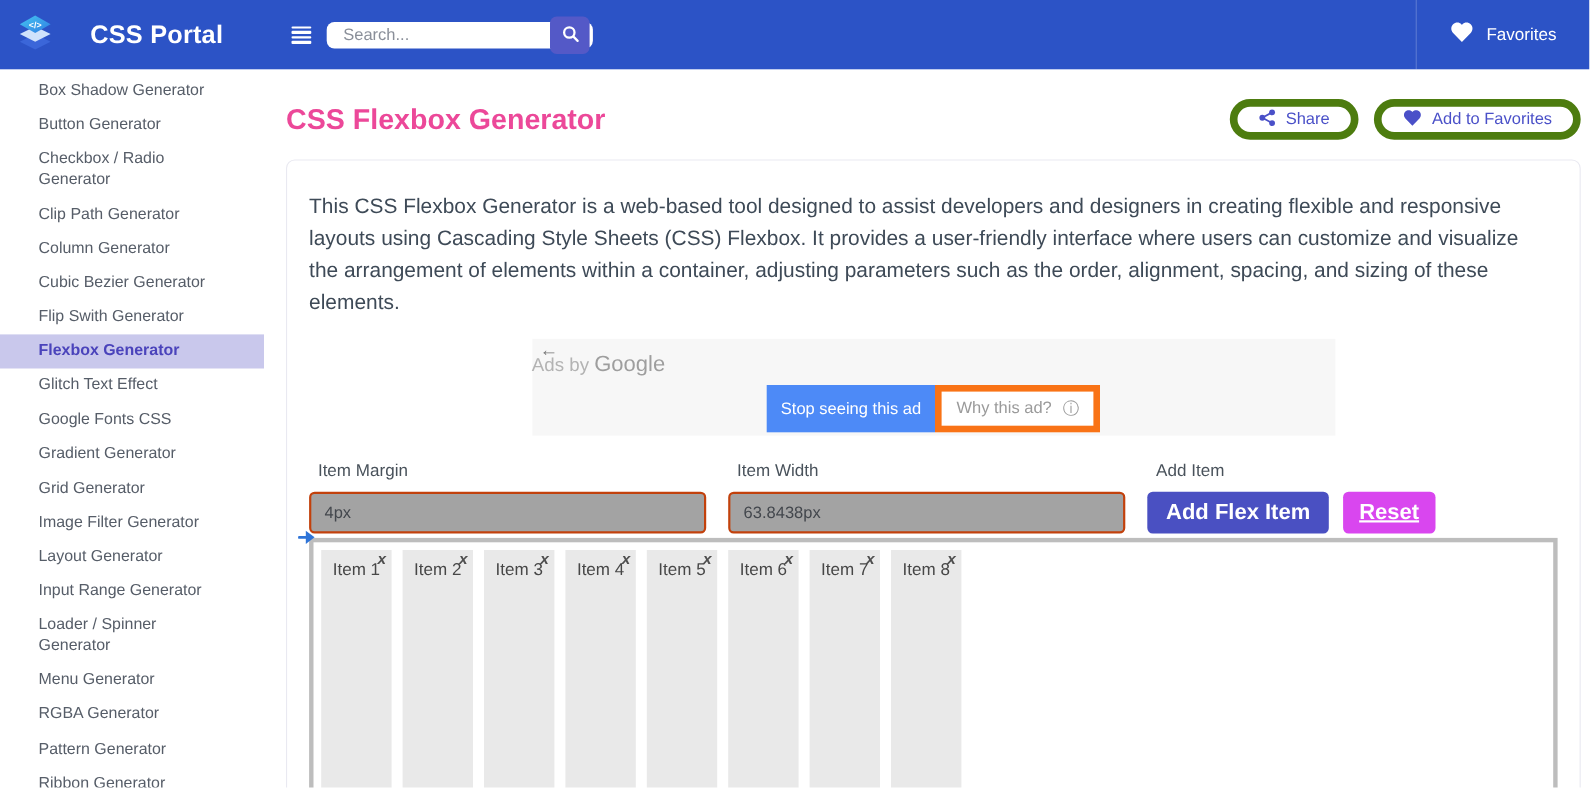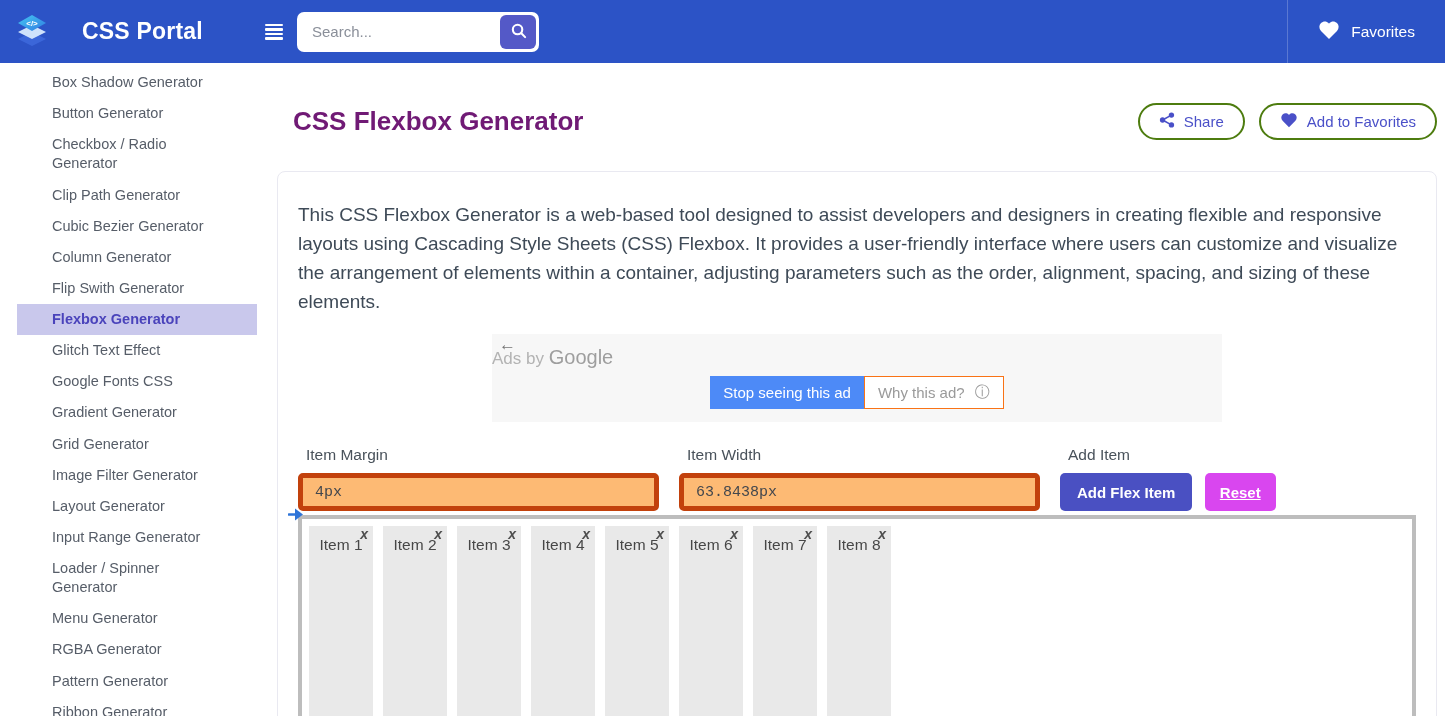--- a/index.html
+++ b/index.html
@@ -14,57 +14,57 @@
   
   header {
     height:63px; background:#2c53c6; display:flex; align-items:center;
   }
   .logo { width:240px; display:flex; align-items:center; gap:10px; padding-left:12px; cursor:pointer; }
   .logo-text { color:#fff; font-size:23px; font-weight:800; letter-spacing:.2px;margin-left:20px; }
   .hamburger { margin-left:25px; width:18px; display:flex; flex-direction:column; gap:2px; cursor:pointer; }
   .hamburger span { height:2.5px; background:#fff; border-radius:1px; }
   .searchbar {
     margin-left:14px; background:#fff; border-radius:7px; padding:3px;
-    display:flex; align-items:center; width:242px; height:40px;
+    display:flex; align-items:center; width:242px; height:24px;
   }
   .searchbar input {
     flex:1; border:none; outline:none; background:transparent;
     font-size:15px; padding:0 12px; color:#444; min-width:0;
     font-family:"Liberation Sans", sans-serif;
   }
   .searchbar input::placeholder { color:#8a8f99; }
   .search-btn {
     width:36px; height:34px; border:none; border-radius:6px; background:#5459c7;
     display:flex; align-items:center; justify-content:center; cursor:pointer; flex:none;
   }
   .header-spacer { flex:1; }
   .favorites {
     height:100%; display:flex; align-items:center; gap:11px;
     padding:0 30px; border-left:1px solid rgba(255,255,255,.22);
     color:#fff; font-size:15.5px; cursor:pointer;
   }
 
   
-  .layout { display:flex; height:653px;padding-left:17px; }
+  .layout { display:flex; height:653px; }
 
   
   aside { width:240px; flex:none; padding-top:4px; }
   .side-item {
     padding:6px 45px 6px 35px; font-size:14.5px; line-height:1.32;
     color:#565d68; cursor:pointer;
   }
   .side-item.active { background:#c9c8ec; color:#4a43bb; font-weight:bold; }
 
   
   main { flex:1; min-width:0; padding:0 8px 0 20px; }
   .title-row { display:flex; align-items:center; margin:27px 0 18px; }
-  h1 { margin:16px; font-size:26px; font-weight:bold; color:#701a75; }
+  h1 { margin:0; font-size:26px; font-weight:bold; color:#ec4899; }
   .actions { margin-left:auto; display:flex; gap:14px; }
   .pill {
-    height:37px; padding:0 19px; background:#fff; border:2px solid #4d7c0f;
+    height:37px; padding:0 19px; background:#fff; border:7px solid #4d7c0f;
     border-radius:19px; color:#4a50c8; font-size:15px;
     display:flex; align-items:center; gap:9px; cursor:pointer;
     font-family:"Liberation Sans", sans-serif;
   }
 
   .card {
     border:1px solid #e9e9f1; border-radius:8px; padding:20px 20px 60px;
     position:relative;
   }
   .description { margin:8px 0 18px; font-size:19px; line-height:1.53; color:#3e4a57; max-width:1122px; }
@@ -73,35 +73,35 @@
   .ad { width:730px; height:88px; margin:2px auto 24px; background:#f7f7f7; position:relative; }
   .ad-back { position:absolute; left:7px; top:1px; color:#757575; font-size:17px; cursor:pointer; }
   .ad-brandline { text-align:left; padding-top:12px; color:#b3b3b3; font-size:17px; }
   .ad-google { color:#9e9e9e; font-size:20px; font-weight:500; }
   .ad-buttons { display:flex; justify-content:center; margin-top:7px; }
   .ad-stop {
     background:#4d8af7; color:#fff; border:none; font-size:15px;
     padding:6px 13px; cursor:pointer; font-family:"Liberation Sans", sans-serif;
   }
   .ad-why {
-    background:#fff; color:#9a9a9a; border:1px solid #f97316; font-size:15px;
-    padding:6px 13px; cursor:pointer; display:flex; align-items:center; gap:10px;
+    background:#fff; color:#9a9a9a; border:6px solid #f97316; font-size:15px;
+    padding:6px 13px; cursor:pointer; display:flex; align-items:flex-start; gap:10px;
     font-family:"Liberation Sans", sans-serif;
   }
 
   
   .form-row { display:flex; margin-top:4px; }
   .form-col { width:361px; margin-right:20px; }
   .form-col label { display:block; padding-left:8px; margin-bottom:9px; font-size:15.5px; color:#49525b; }
   .text-input {
-    width:100%; height:38px; padding:0 12px; background:#fdba74;
-    border:5px solid #c2410c; border-radius:5px; font-size:15px; color:#43474d;
-    font-family:Liberation Mono, monospace;
-  }
-  .btn { height:38px; border:none; border-radius:5px; color:#fff; font-size:15px;
+    width:100%; height:38px; padding:0 12px; background:#a3a3a3;
+    border:2px solid #c2410c; border-radius:5px; font-size:15px; color:#43474d;
+    font-family:Liberation Sans, sans-serif;
+  }
+  .btn { height:38px; border:none; border-radius:5px; color:#fff; font-size:20px;
          font-weight:bold; cursor:pointer; font-family:"Liberation Sans", sans-serif; }
   .btn-primary { background:#4a50c2; padding:0 17px; margin-right:8px; }
   .btn-reset { background:#d946ef; padding:0 15px;text-decoration:underline; }
 
   
   .insert-arrow { position:relative; z-index:2; height:0; margin:-4px 0 0 -10px; }
 
   
   .flex-preview {
     border:4px solid #bdbdbd; margin-top:8px; height:264px; background:#fff;
@@ -169,22 +169,22 @@
     <span>Favorites</span>
   </div>
 </header>
 
 <div class="layout">
   <aside>
     <div class="side-item">Box Shadow Generator</div>
     <div class="side-item">Button Generator</div>
     <div class="side-item">Checkbox / Radio Generator</div>
     <div class="side-item">Clip Path Generator</div>
+    <div class="side-item">Column Generator</div>
     <div class="side-item">Cubic Bezier Generator</div>
-    <div class="side-item">Column Generator</div>
     <div class="side-item">Flip Swith Generator</div>
     <div class="side-item active">Flexbox Generator</div>
     <div class="side-item">Glitch Text Effect</div>
     <div class="side-item">Google Fonts CSS</div>
     <div class="side-item">Gradient Generator</div>
     <div class="side-item">Grid Generator</div>
     <div class="side-item">Image Filter Generator</div>
     <div class="side-item">Layout Generator</div>
     <div class="side-item">Input Range Generator</div>
     <div class="side-item">Loader / Spinner Generator</div>

